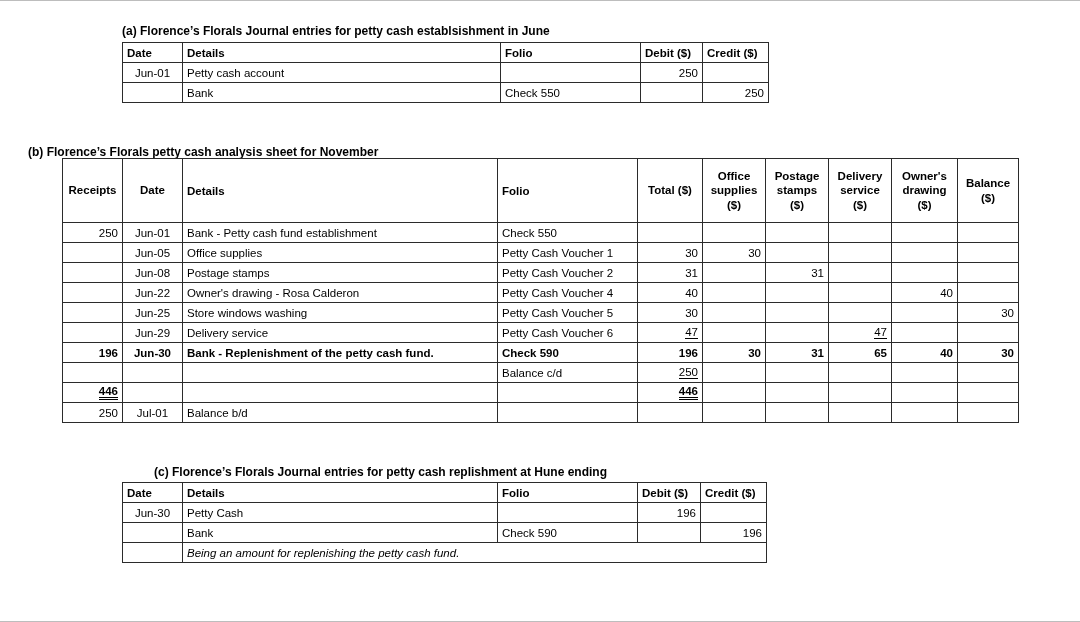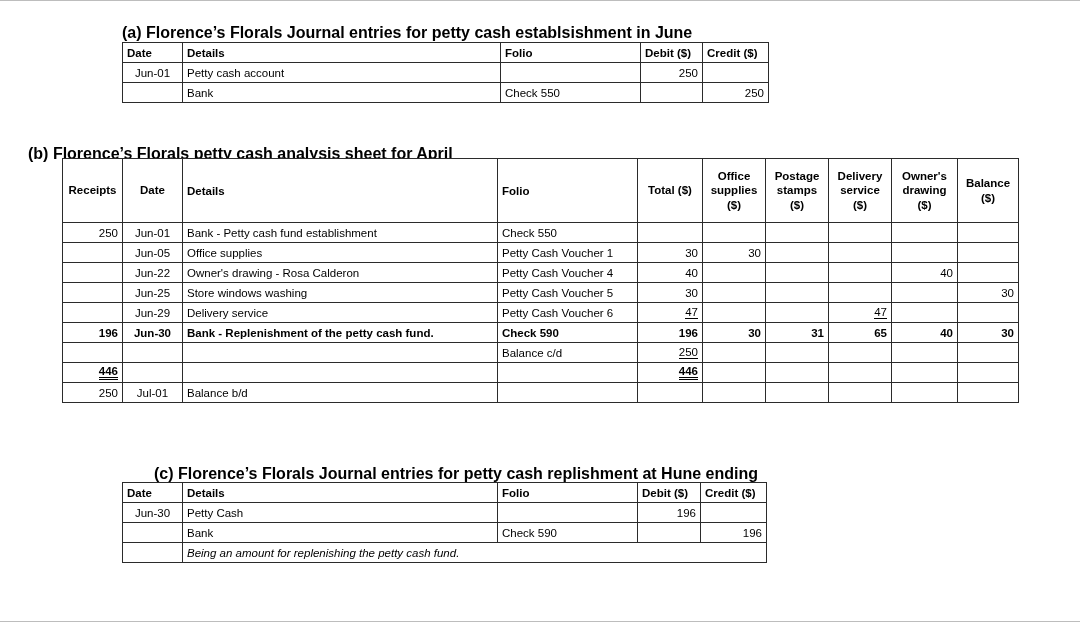--- a/index.html
+++ b/index.html
@@ -6,21 +6,21 @@
   html, body { width: 1080px; height: 622px; }
   body {
     background: #ffffff;
     font-family: "Liberation Sans", sans-serif;
     font-size: 11.5px;
     color: #000;
     position: relative;
     overflow: hidden;
   }
   .page { position: absolute; inset: 0; border-top: 1px solid #bdbdbd; border-bottom: 1px solid #bdbdbd; }
-  .sec-title { position: absolute; font-weight: bold; font-size: 16px; white-space: nowrap; }
+  .sec-title { position: absolute; font-weight: bold; font-size: 12px; white-space: nowrap; }
   table.grid { position: absolute; border-collapse: collapse; table-layout: fixed; background: #fff; }
   .grid th, .grid td {
     border: 1px solid #2b2b2b;
     height: 20px;
     padding: 0 4px;
     vertical-align: middle;
     white-space: nowrap;
     overflow: hidden;
   }
   .grid th { font-weight: bold; text-align: left; }
@@ -70,21 +70,21 @@
     <tr>
       <td class="date"></td>
       <td class="txt">Bank</td>
       <td class="txt">Check 550</td>
       <td class="num"></td>
       <td class="num">250</td>
     </tr>
   </tbody>
 </table>
 
-<div class="sec-title" style="left:28px; top:145px;">(b) Florence’s Florals petty cash analysis sheet for April</div>
+<div class="sec-title" style="left:28px; top:145px;">(b) Florence’s Florals petty cash analysis sheet for November</div>
 
 <table class="grid tbl-b" style="left:62px; top:158px; width:956px;">
   <colgroup>
       <col style="width:60px">
       <col style="width:60px">
       <col style="width:315px">
       <col style="width:140px">
       <col style="width:65px">
       <col style="width:63px">
       <col style="width:63px">
@@ -126,20 +126,32 @@
       <td class="txt">Petty Cash Voucher 1</td>
       <td class="num">30</td>
       <td class="num">30</td>
       <td class="num"></td>
       <td class="num"></td>
       <td class="num"></td>
       <td class="num"></td>
     </tr>
     <tr>
       <td class="num"></td>
+      <td class="date">Jun-08</td>
+      <td class="txt">Postage stamps</td>
+      <td class="txt">Petty Cash Voucher 2</td>
+      <td class="num">31</td>
+      <td class="num"></td>
+      <td class="num">31</td>
+      <td class="num"></td>
+      <td class="num"></td>
+      <td class="num"></td>
+    </tr>
+    <tr>
+      <td class="num"></td>
       <td class="date">Jun-22</td>
       <td class="txt">Owner's drawing - Rosa Calderon</td>
       <td class="txt">Petty Cash Voucher 4</td>
       <td class="num">40</td>
       <td class="num"></td>
       <td class="num"></td>
       <td class="num"></td>
       <td class="num">40</td>
       <td class="num"></td>
     </tr>

